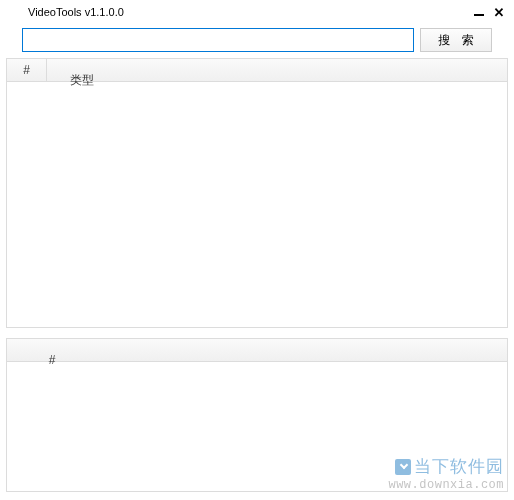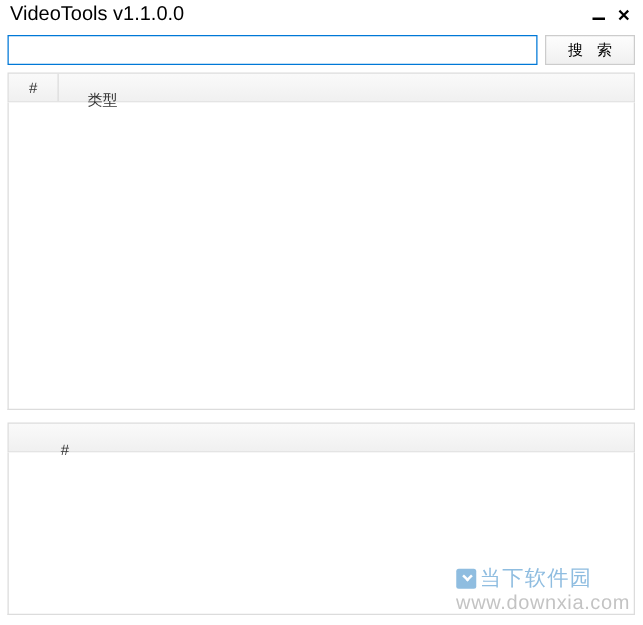--- a/index.html
+++ b/index.html
@@ -18,22 +18,23 @@
     }
     .titlebar {
       display: flex;
       align-items: center;
       justify-content: space-between;
       padding: 4px 8px;
       height: 24px;
       background: #fff;
     }
     .title {
-      font-size: 16px;
+      font-size: 11px;
       color: #000;
+      margin-left: 20px;
     }
     .window-controls {
       display: flex;
       gap: 6px;
       align-items: center;
     }
     .win-btn {
       width: 14px;
       height: 14px;
       display: flex;
@@ -49,21 +50,21 @@
       height: 2px;
       width: 10px;
       margin-top: 6px;
     }
     .close-btn::before {
       content: "✕";
       font-size: 13px;
     }
     .search-row {
       display: flex;
-      padding: 4px 6px;
+      padding: 4px 22px;
       gap: 6px;
     }
     .search-input {
       flex: 1;
       height: 24px;
       border: 1px solid #0078d7;
       outline: none;
       padding: 0 4px;
       font-size: 12px;
     }
@@ -135,26 +136,28 @@
       pointer-events: none;
       opacity: 0.75;
     }
     .watermark .wm-main {
       font-size: 17px;
       color: #6aa7d6;
       font-weight: 500;
       letter-spacing: 1px;
       display: flex;
       align-items: center;
+      justify-content: flex-end;
       gap: 3px;
     }
     .watermark .wm-sub {
-      font-size: 16px;
+      font-size: 12px;
       color: #b0b0b0;
       letter-spacing: 0.5px;
+      font-family: Liberation Mono, monospace;
     }
     .wm-icon {
       width: 16px;
       height: 16px;
       background: #6aa7d6;
       border-radius: 2px;
       display: inline-block;
       position: relative;
     }
     .wm-icon::after {

